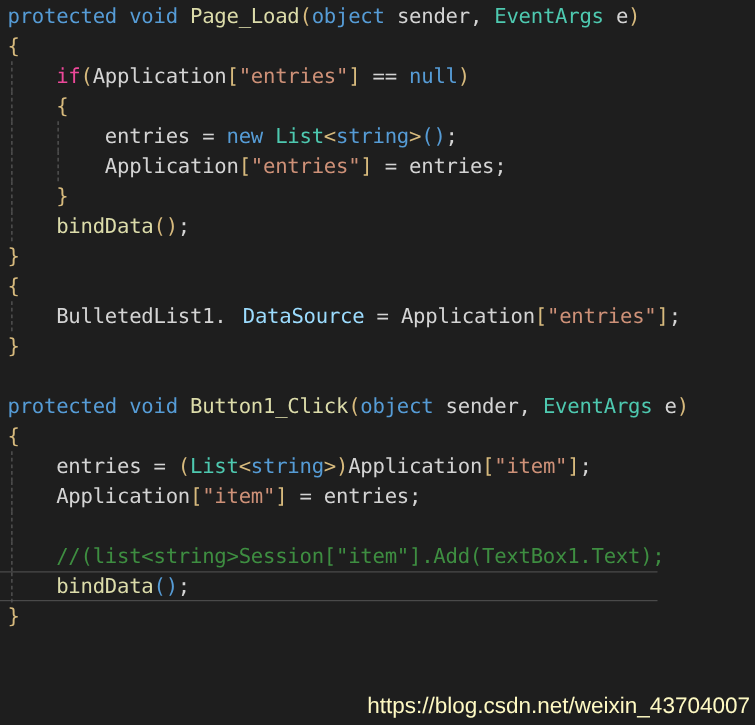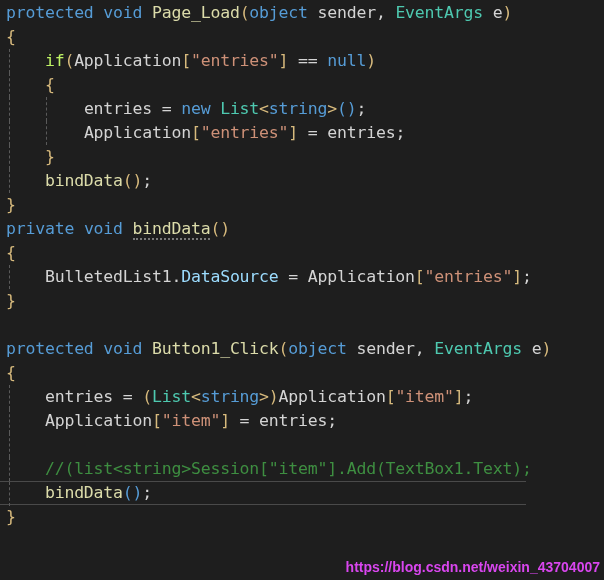--- a/index.html
+++ b/index.html
@@ -58,63 +58,61 @@
     width: 0;
     height: 24px;
     border-left: 1px dashed #5a5a5a;
     pointer-events: none;
   }
   .g1 { left: 9px; }
   .g2 { left: 46px; }
 
   
   .kw      { color: #569cd6; }  
-  .ctl     { color: #bef264; }  
+  .ctl     { color: #ec4899; }  
   .fn      { color: #dcdcaa; }  
   .type    { color: #4ec9b0; }  
   .str     { color: #ce9178; }  
-  .idn     { color: #9cdcfe; }  
+  .idn     { color: #9cdcfe; margin-left: 13px; }  
   .plain   { color: #d4d4d4; }  
   .br1     { color: #d7ba7d; }  
   .br2     { color: #569cd6; }  
   .cmt     { color: #3e8e41; }
 
   .squiggle {
     border-bottom: 2px dotted #7a7a7a;
     padding-bottom: 0px;
   }
 
   #watermark {
     position: absolute;
     right: 4px;
     bottom: 5px;
     font-family: "Liberation Sans", sans-serif;
-    font-size: 14px;
-    color: #d946ef;
+    font-size: 18px;
+    color: #fef9c3;
     letter-spacing: 0px;
     white-space: nowrap;
     pointer-events: none;
-    font-weight: bold;
   }
 </style>
 </head>
 <body>
 
 <div id="editor">
   <div class="code-area">
       <div class="line"><span class="kw">protected</span><span class="plain"> </span><span class="kw">void</span><span class="plain"> </span><span class="fn">Page_Load</span><span class="br1">(</span><span class="kw">object</span><span class="plain"> </span><span class="plain">sender</span><span class="plain">, </span><span class="type">EventArgs</span><span class="plain"> </span><span class="plain">e</span><span class="br1">)</span></div>
       <div class="line"><span class="br1">{</span></div>
       <div class="line"><span class="guide g1"></span><span class="plain">    </span><span class="ctl">if</span><span class="br1">(</span><span class="plain">Application</span><span class="br1">[</span><span class="str">"entries"</span><span class="br1">]</span><span class="plain"> </span><span class="plain">==</span><span class="plain"> </span><span class="kw">null</span><span class="br1">)</span></div>
       <div class="line"><span class="guide g1"></span><span class="plain">    </span><span class="br1">{</span></div>
       <div class="line"><span class="guide g1"></span><span class="guide g2"></span><span class="plain">        </span><span class="plain">entries</span><span class="plain"> = </span><span class="kw">new</span><span class="plain"> </span><span class="type">List</span><span class="br1">&lt;</span><span class="kw">string</span><span class="br1">&gt;</span><span class="br2">(</span><span class="br2">)</span><span class="plain">;</span></div>
       <div class="line"><span class="guide g1"></span><span class="guide g2"></span><span class="plain">        </span><span class="plain">Application</span><span class="br1">[</span><span class="str">"entries"</span><span class="br1">]</span><span class="plain"> = </span><span class="plain">entries</span><span class="plain">;</span></div>
       <div class="line"><span class="guide g1"></span><span class="plain">    </span><span class="br1">}</span></div>
       <div class="line"><span class="guide g1"></span><span class="plain">    </span><span class="fn">bindData</span><span class="br1">(</span><span class="br1">)</span><span class="plain">;</span></div>
       <div class="line"><span class="br1">}</span></div>
-      <div class="line"><span class="kw">private</span><span class="plain"> </span><span class="kw">void</span><span class="plain"> </span><span class="fn squiggle">bindData</span><span class="br1">(</span><span class="br1">)</span></div>
       <div class="line"><span class="br1">{</span></div>
       <div class="line"><span class="guide g1"></span><span class="plain">    </span><span class="plain">BulletedList1</span><span class="plain">.</span><span class="idn">DataSource</span><span class="plain"> = </span><span class="plain">Application</span><span class="br1">[</span><span class="str">"entries"</span><span class="br1">]</span><span class="plain">;</span></div>
       <div class="line"><span class="br1">}</span></div>
       <div class="line">&nbsp;</div>
       <div class="line"><span class="kw">protected</span><span class="plain"> </span><span class="kw">void</span><span class="plain"> </span><span class="fn">Button1_Click</span><span class="br1">(</span><span class="kw">object</span><span class="plain"> </span><span class="plain">sender</span><span class="plain">, </span><span class="type">EventArgs</span><span class="plain"> </span><span class="plain">e</span><span class="br1">)</span></div>
       <div class="line"><span class="br1">{</span></div>
       <div class="line"><span class="guide g1"></span><span class="plain">    </span><span class="plain">entries</span><span class="plain"> = </span><span class="br1">(</span><span class="type">List</span><span class="br1">&lt;</span><span class="kw">string</span><span class="br1">&gt;</span><span class="br1">)</span><span class="plain">Application</span><span class="br1">[</span><span class="str">"item"</span><span class="br1">]</span><span class="plain">;</span></div>
       <div class="line"><span class="guide g1"></span><span class="plain">    </span><span class="plain">Application</span><span class="br1">[</span><span class="str">"item"</span><span class="br1">]</span><span class="plain"> = </span><span class="plain">entries</span><span class="plain">;</span></div>
       <div class="line"><span class="guide g1"></span>&nbsp;</div>
       <div class="line"><span class="guide g1"></span><span class="plain">    </span><span class="cmt">//(list&lt;string&gt;Session["item"].Add(TextBox1.Text);</span></div>

